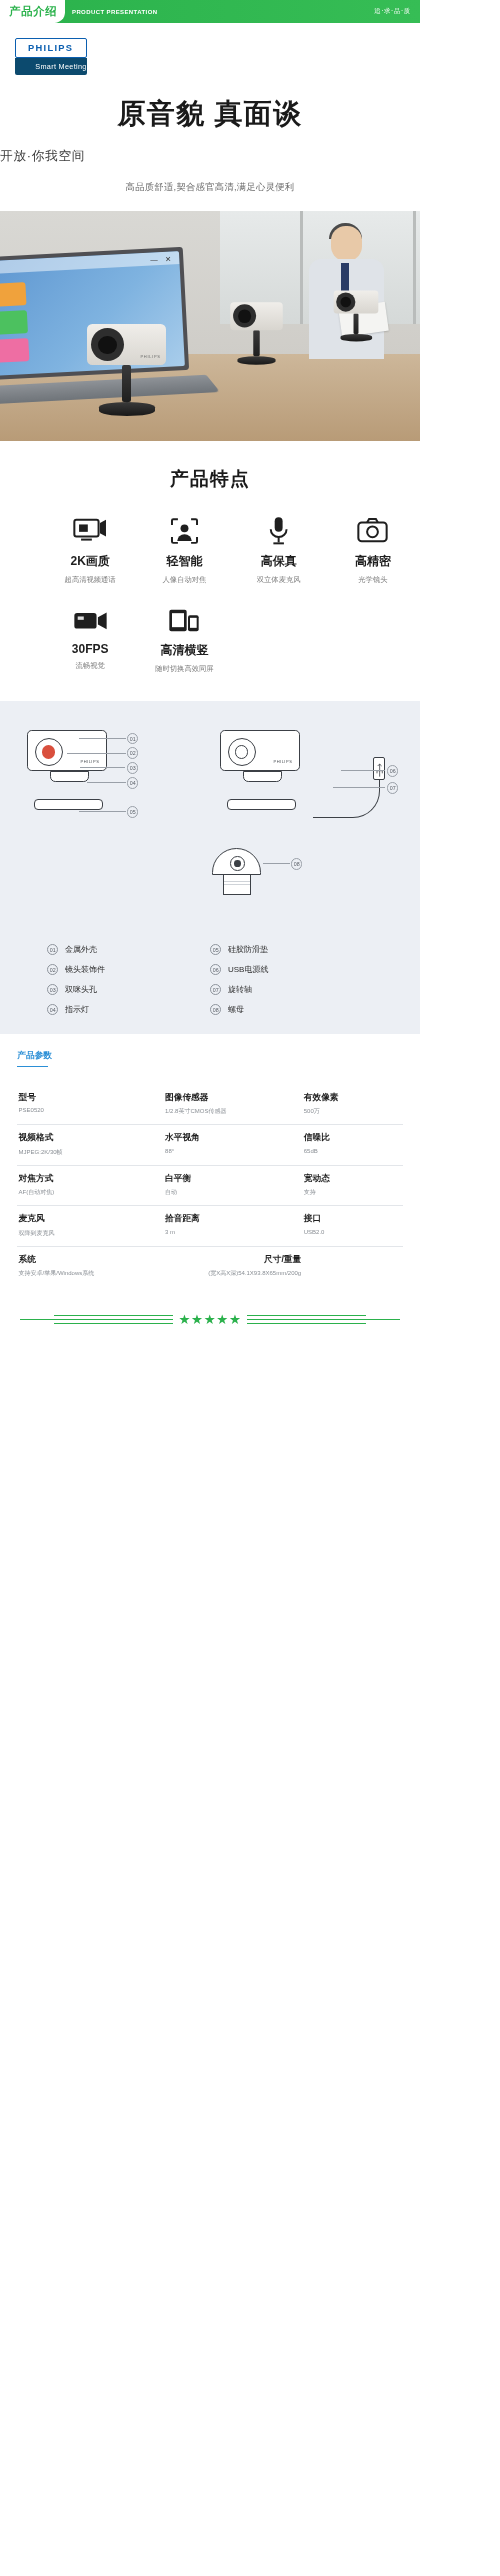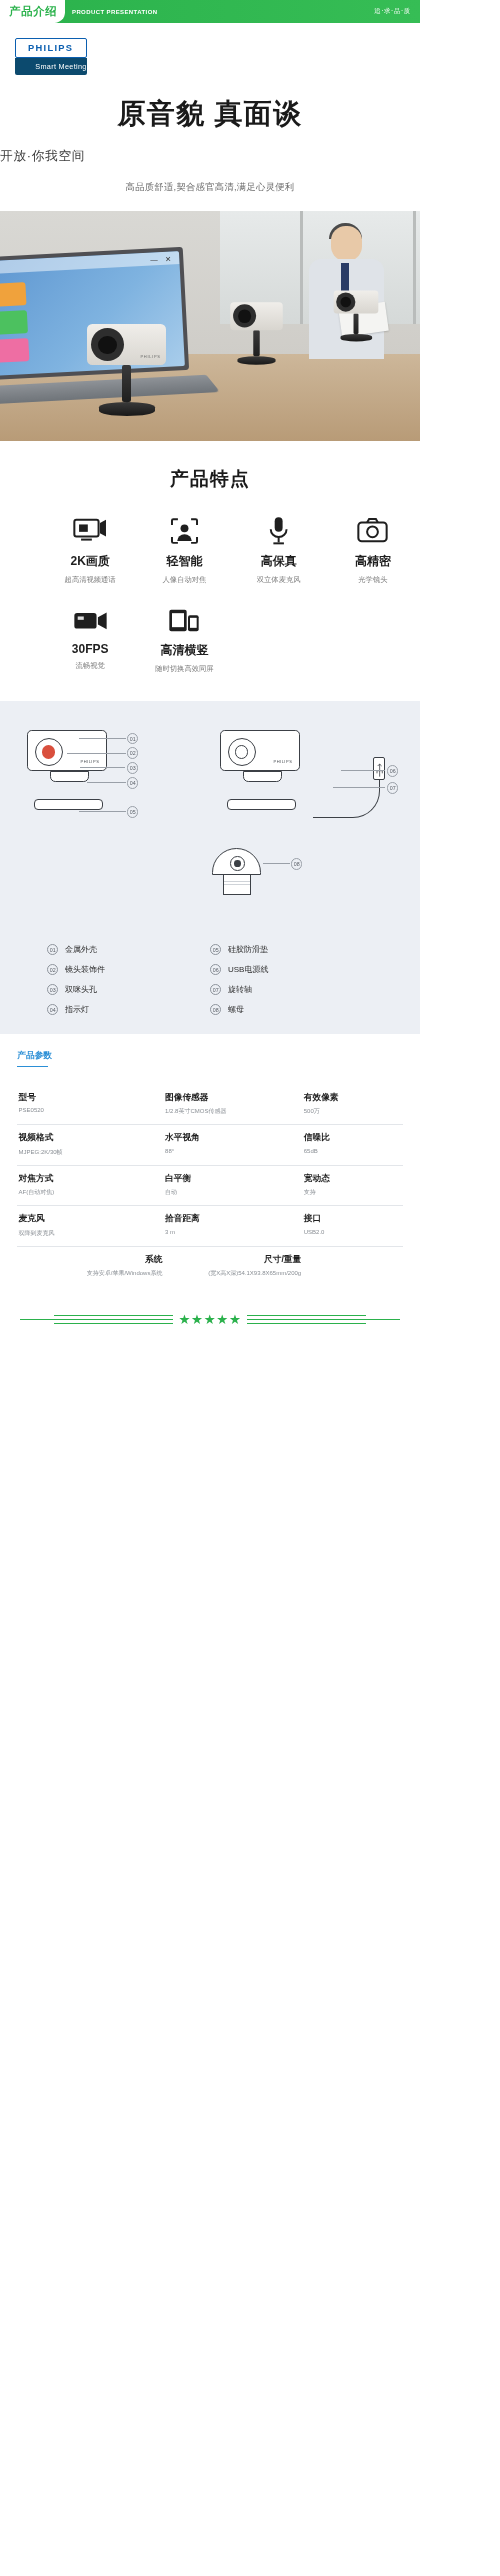--- a/index.html
+++ b/index.html
@@ -579,21 +579,21 @@
         <td class="col2">
               <div class="p-k">拾音距离</div>
               <div class="p-v">3 m</div>
             </td>
         <td class="col3">
               <div class="p-k">接口</div>
               <div class="p-v">USB2.0</div>
             </td>
       </tr>
       <tr>
-        <td class="col1" style="border-bottom:none;text-align:right;">
+        <td class="col1" style="border-bottom:none;">
               <div class="p-k">系统</div>
               <div class="p-v">支持安卓/苹果/Windows系统</div>
             </td>
         <td class="col2" style="border-bottom:none;text-align:right;">
               <div class="p-k">尺寸/重量</div>
               <div class="p-v">(宽X高X深)54.1X93.8X65mm/200g</div>
             </td>
         <td class="col3" style="border-bottom:none;">
               <div class="p-k"></div>
               <div class="p-v"></div>

